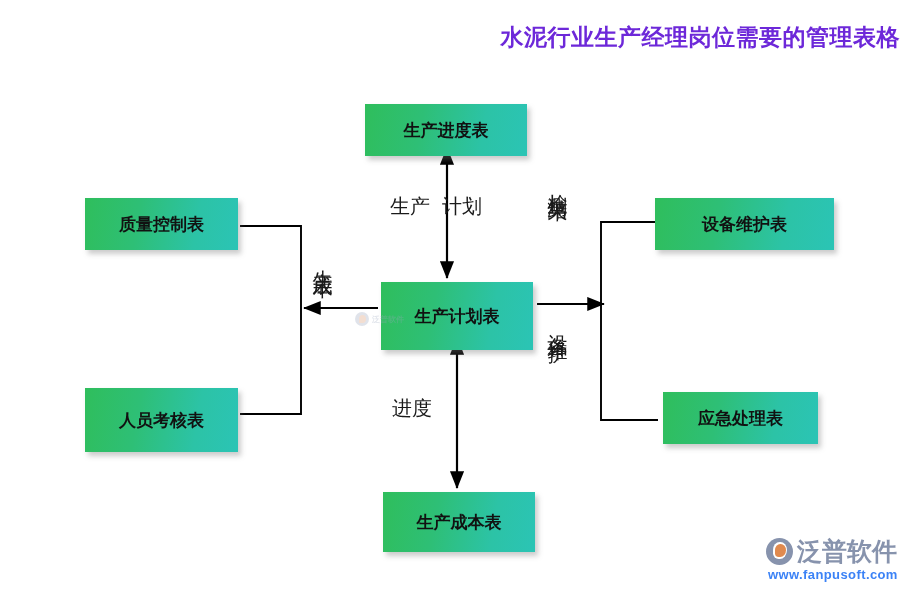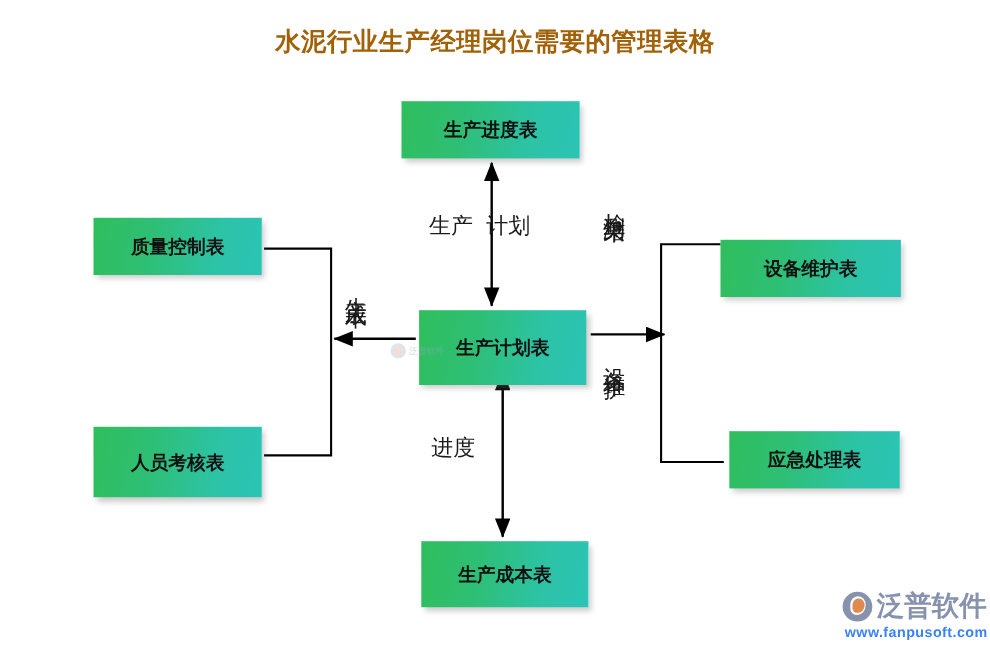--- a/index.html
+++ b/index.html
@@ -17,24 +17,24 @@
     background: #ffffff;
     overflow: hidden;
   }
 
   
   #page-title {
     position: absolute;
     left: 0;
     top: 22px;
     width: 900px;
-    text-align: center;
+    text-align: right;
     font-size: 23px;
     font-weight: bold;
-    color: #a16207;
+    color: #6d28d9;
     letter-spacing: 0.5px;
   }
 
   
   #connectors {
     position: absolute;
     left: 0;
     top: 0;
     width: 900px;
     height: 600px;
@@ -52,26 +52,26 @@
     font-size: 17px;
     font-weight: bold;
     z-index: 3;
     user-select: none;
   }
   .node .label {
     line-height: 1;
     white-space: nowrap;
   }
 
-  #node-progress   { left: 365px; top: 92px;  width: 162px; height: 52px; }
+  #node-progress   { left: 365px; top: 104px;  width: 162px; height: 52px; }
   #node-quality    { left: 85px;  top: 198px; width: 153px; height: 52px; }
   #node-personnel  { left: 85px;  top: 388px; width: 153px; height: 64px; }
   #node-plan       { left: 381px; top: 282px; width: 152px; height: 68px; }
   #node-cost       { left: 383px; top: 492px; width: 152px; height: 60px; }
-  #node-equipment  { left: 655px; top: 198px; width: 164px; height: 52px; margin-top: 20px; }
+  #node-equipment  { left: 655px; top: 198px; width: 179px; height: 52px; }
   #node-emergency  { left: 663px; top: 392px; width: 155px; height: 52px; }
 
   
   .edge-label {
     position: absolute;
     color: #1a1a1a;
     font-size: 20px;
     line-height: 1.05;
     z-index: 4;
     white-space: nowrap;

